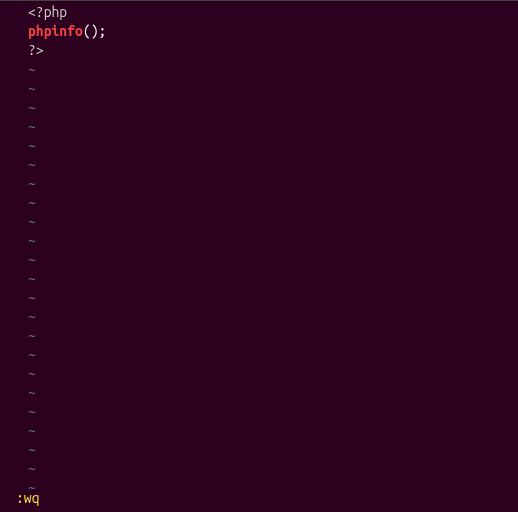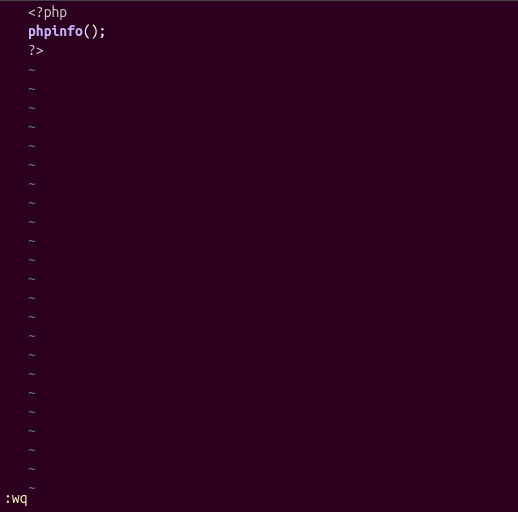--- a/index.html
+++ b/index.html
@@ -24,37 +24,37 @@
       position: relative;
     }
     .code-line {
       white-space: pre;
       margin-left: 24px;
     }
     .php-tag {
       color: #d0d0d0;
     }
     .php-func {
-      color: #c4b5fd;
+      color: #ef4444;
       font-weight: bold;
     }
     .php-paren {
       color: #ffffff;
     }
     .php-semi {
       color: #ffffff;
     }
     .tilde {
       color: #5b7fae;
     }
     .command-line {
       position: absolute;
       bottom: 2px;
-      left: 0;
-      color: #fef9c3;
+      left: 12px;
+      color: #fde047;
     }
   </style>
 </head>
 <body>
 
 <div class="editor">
   <div class="code-line"><span class="php-tag">&lt;?php</span></div>
   <div class="code-line"><span class="php-func">phpinfo</span><span class="php-paren">()</span><span class="php-semi">;</span></div>
   <div class="code-line"><span class="php-tag">?&gt;</span></div>
   <div id="tilde-container">

